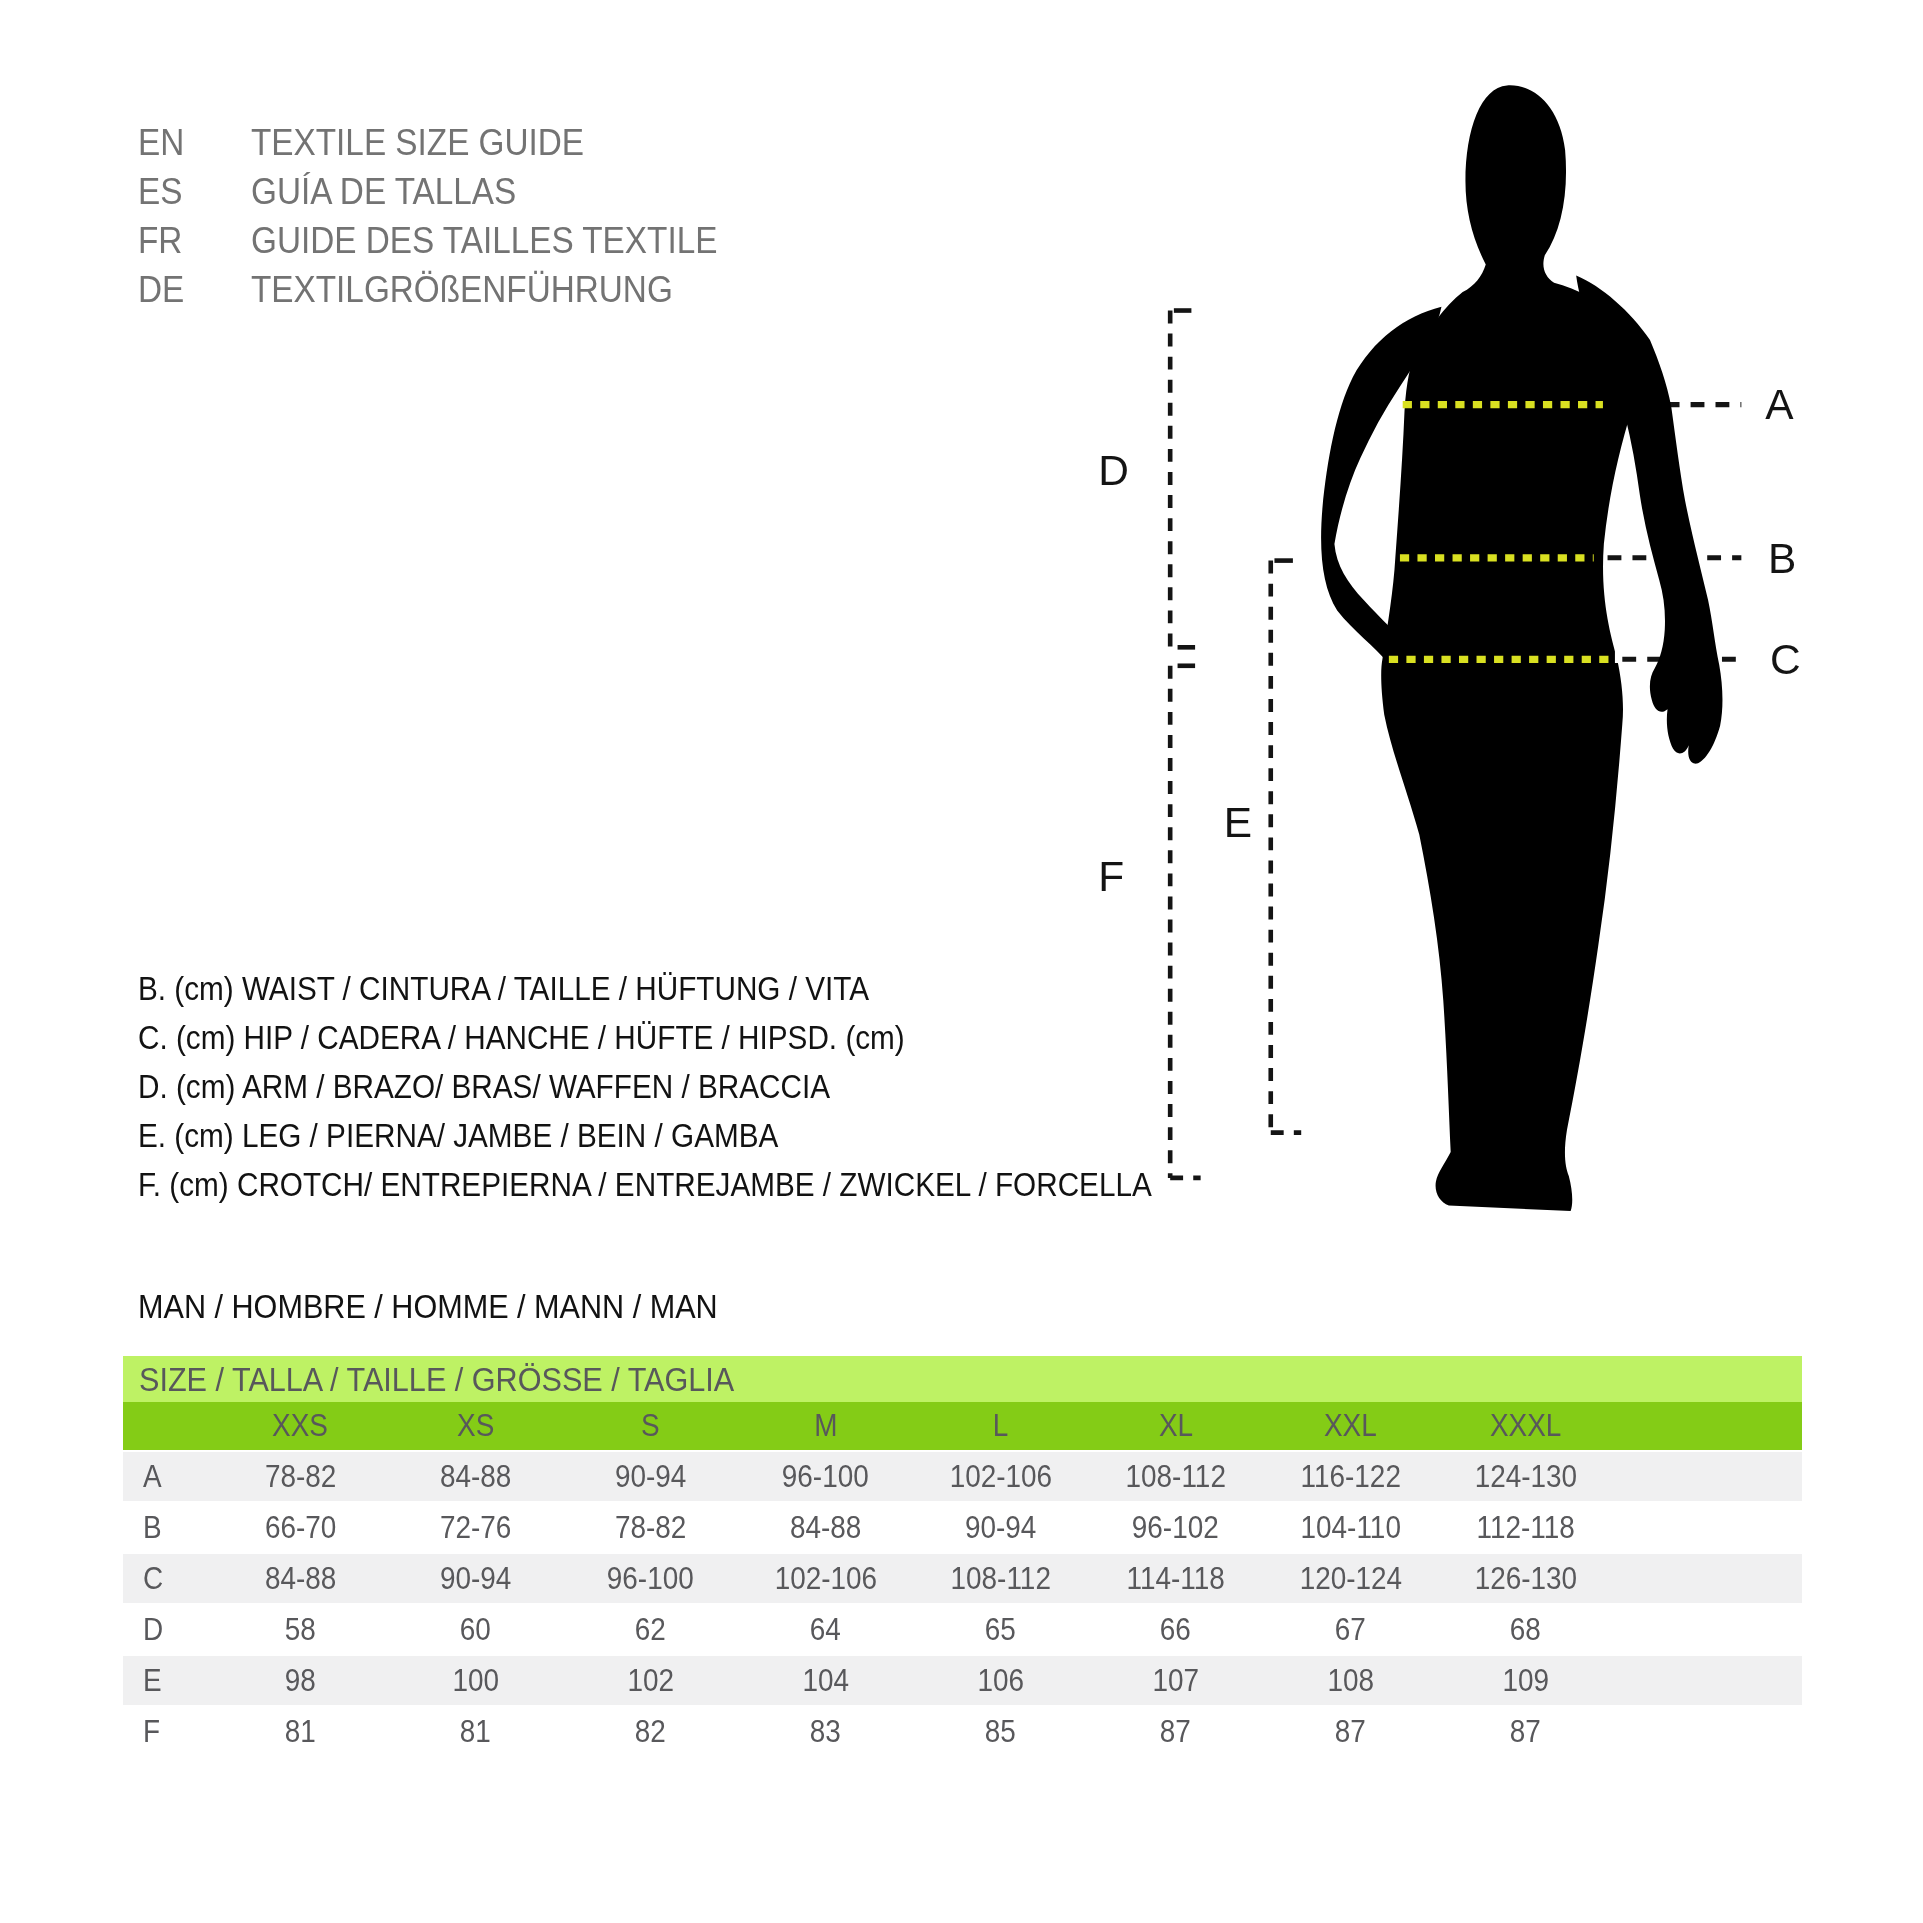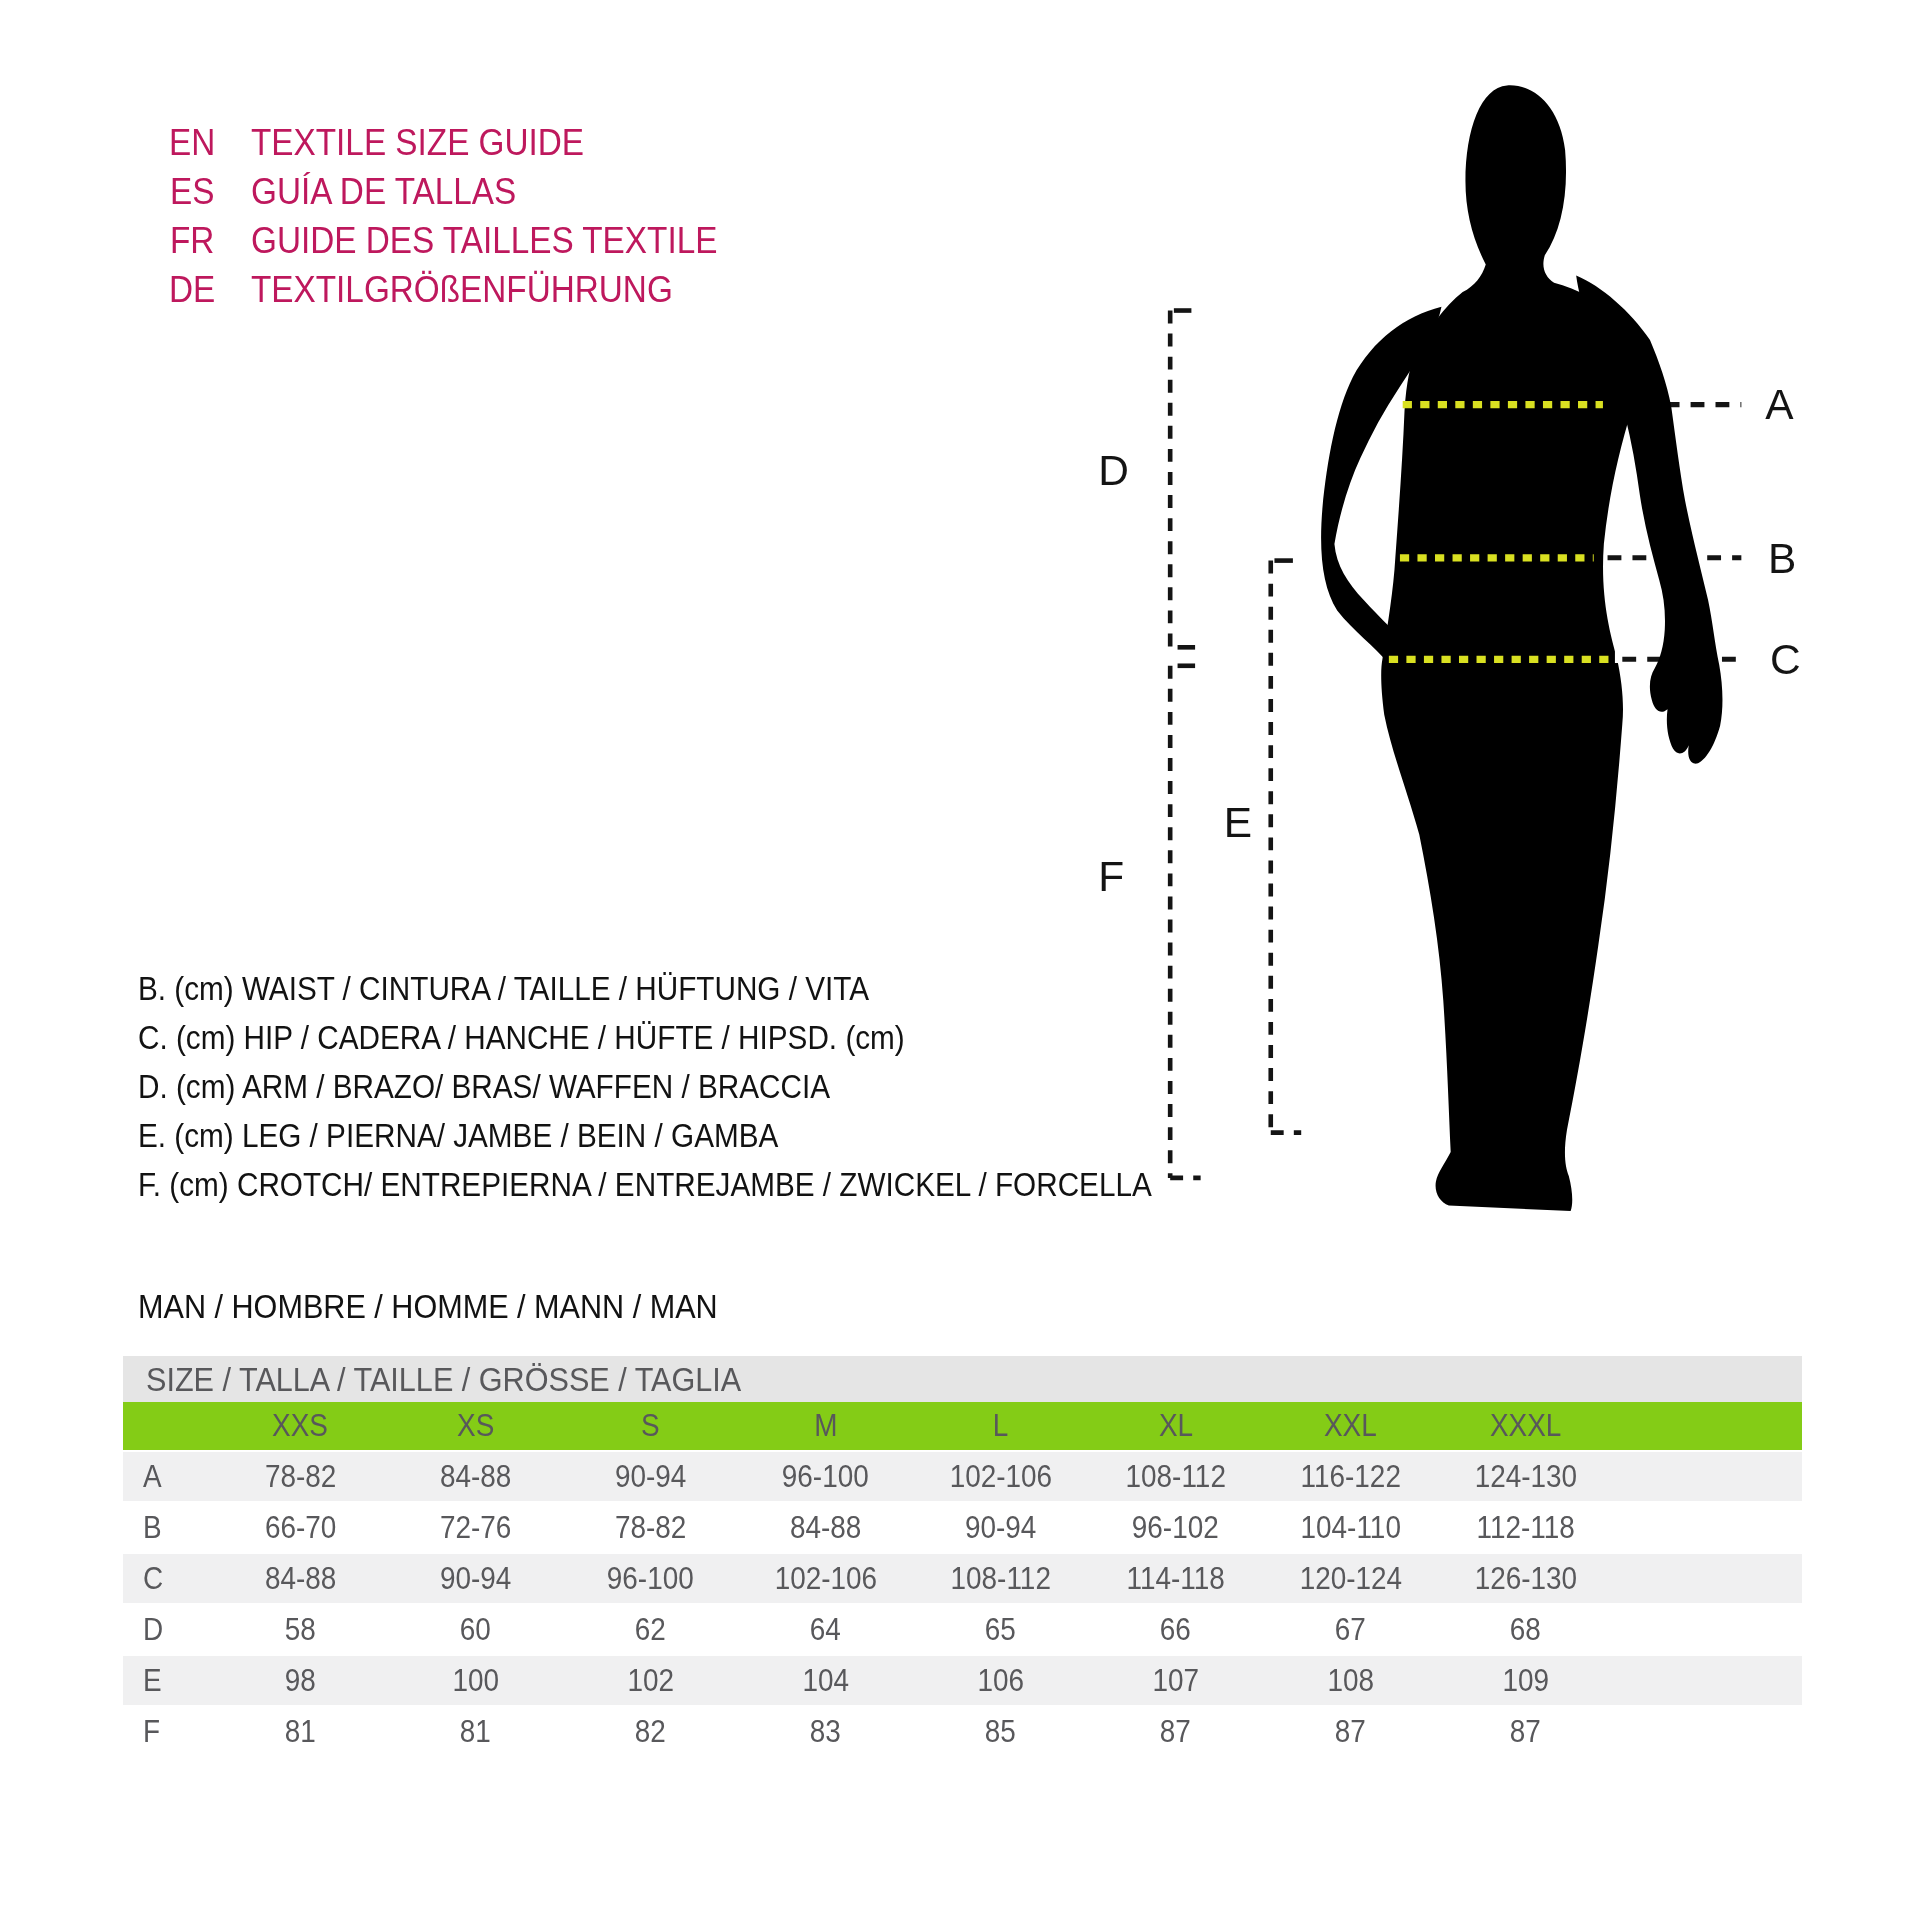--- a/index.html
+++ b/index.html
@@ -10,21 +10,21 @@
     font-family:"Liberation Sans", sans-serif;
     overflow:hidden;
   }
   
   .cx{display:inline-block;transform:scaleX(.9);transform-origin:0 50%;white-space:nowrap;}
   .cxc{display:inline-block;transform:scaleX(.9);transform-origin:50% 50%;white-space:nowrap;}
 
   
   .title-block{
     position:absolute;left:138px;top:118px;
-    color:#be185d;font-size:37px;line-height:49px;font-weight:400;text-align:center;
+    color:#737373;font-size:37px;line-height:49px;font-weight:400;
   }
   .title-row{display:flex;}
   .title-row .code{width:113px;flex:0 0 113px;}
 
   
   .figure-svg{position:absolute;left:1061px;top:78px;}
 
   
   .legend-block{
     position:absolute;left:138px;top:964px;
@@ -38,21 +38,21 @@
 
   
   .size-table{
     position:absolute;left:123px;top:1356px;
     width:1679px;border-collapse:collapse;table-layout:fixed;
     color:#58585b;font-size:31px;font-family:"Liberation Sans", sans-serif;
   }
   .size-table td{padding:0;height:49px;text-align:center;vertical-align:middle;}
   .size-table td.lbl{text-align:left;padding-left:20px;}
   .size-table tr.band td{
-    background:#e5e5e5;height:46px;text-align:left;padding-left:23px;
+    background:#bef264;height:46px;text-align:left;padding-left:16px;
     color:#58585b;font-size:34px;
   }
   .size-table tr.sizes td{height:48px;background:#84cc16;}
   .size-table tr.stripe td{background:#f0f0f1;border-top:2.8px solid #fff;border-bottom:2.8px solid #fff;}
 </style>
 </head>
 <body>
 
 <div class="page">
 

